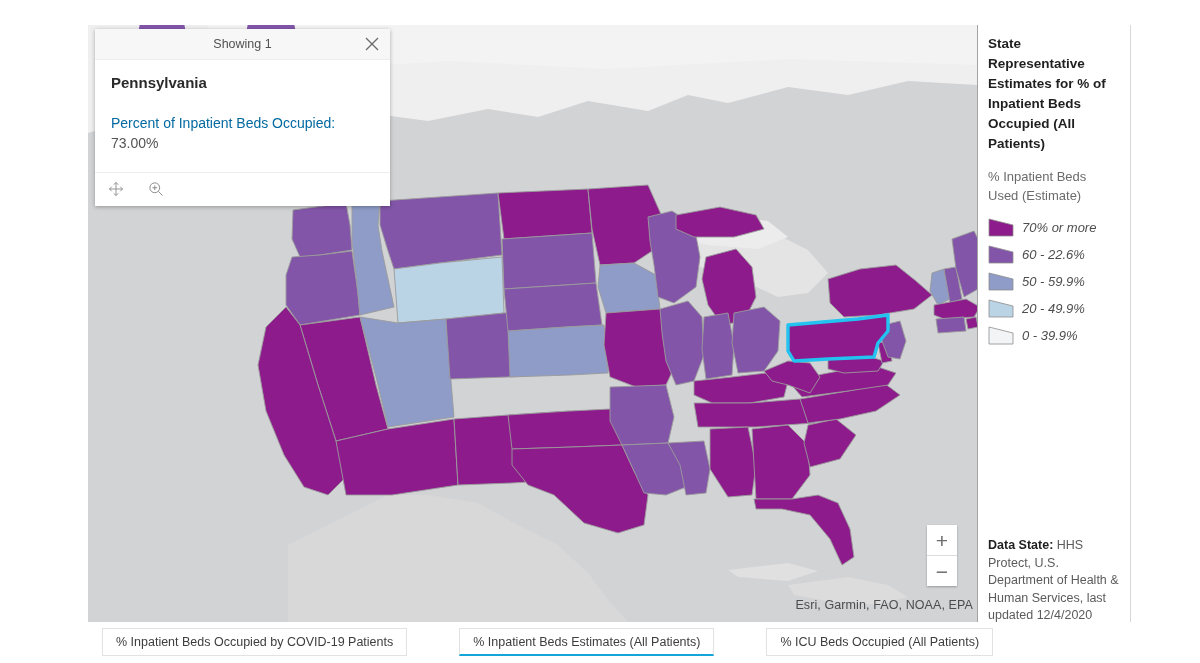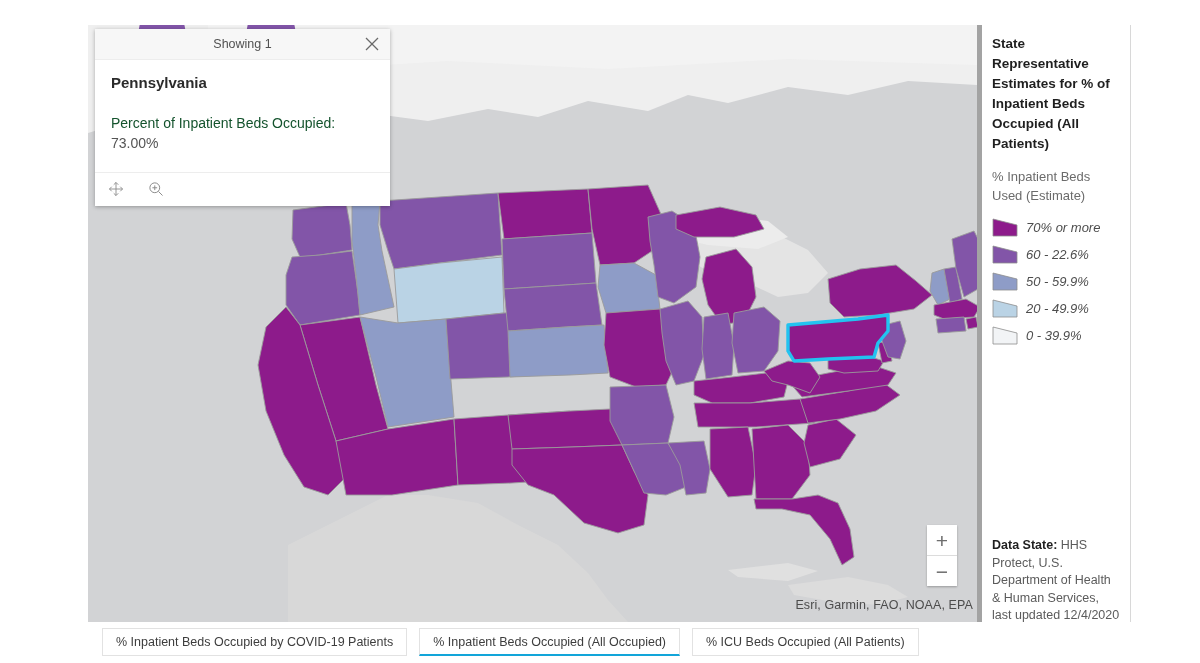--- a/index.html
+++ b/index.html
@@ -104,21 +104,21 @@
     border-bottom: 1px solid #ededed;
   }
   #popup-feature-name {
     font-size: 15px;
     font-weight: bold;
     color: #2b2b2b;
     margin-bottom: 22px;
   }
   .popup-field-label {
     font-size: 14px;
-    color: #14532d;
+    color: #0369a1;
     line-height: 1.45;
   }
   .popup-field-value {
     font-size: 14px;
     color: #545454;
     line-height: 1.45;
   }
   #popup-actions {
     height: 33px;
     display: flex;
@@ -138,21 +138,21 @@
   }
 
   
   #legend-panel {
     position: absolute;
     left: 977px;
     top: 25px;
     width: 154px;
     height: 597px;
     background: #ffffff;
-    border-left: 5px solid #a3a3a3;
+    border-left: 1px solid #a3a3a3;
     border-right: 1px solid #d8d8d8;
     box-sizing: border-box;
     padding: 9px 10px 0 10px;
   }
   #legend-title {
     font-size: 13.5px;
     font-weight: bold;
     color: #1f1f1f;
     line-height: 1.48;
     margin-bottom: 14px;
@@ -195,20 +195,21 @@
   #tabbar {
     position: absolute;
     left: 0;
     top: 628px;
     width: 1200px;
     height: 30px;
     display: flex;
     align-items: flex-start;
     padding-left: 102px;
     box-sizing: border-box;
+    gap: 40px;
   }
   .tab {
     height: 28px;
     display: flex;
     align-items: center;
     justify-content: center;
     padding: 0 13px;
     background: #ffffff;
     border: 1px solid #e2e2e2;
     box-sizing: border-box;
@@ -439,17 +440,17 @@
         </div>
       </div>
 
     <div id="legend-source">
       <b>Data State:</b><span> HHS Protect, U.S. Department of Health &amp; Human Services, last updated 12/4/2020</span>
     </div>
   </div>
 
   <div id="tabbar">
       <div class="tab">% Inpatient Beds Occupied by COVID-19 Patients</div>
-      <div class="tab active">% Inpatient Beds Occupied (All Occupied)</div>
+      <div class="tab active">% Inpatient Beds Estimates (All Patients)</div>
       <div class="tab">% ICU Beds Occupied (All Patients)</div>
     </div>
 
 </div>
 
 </body></html>

